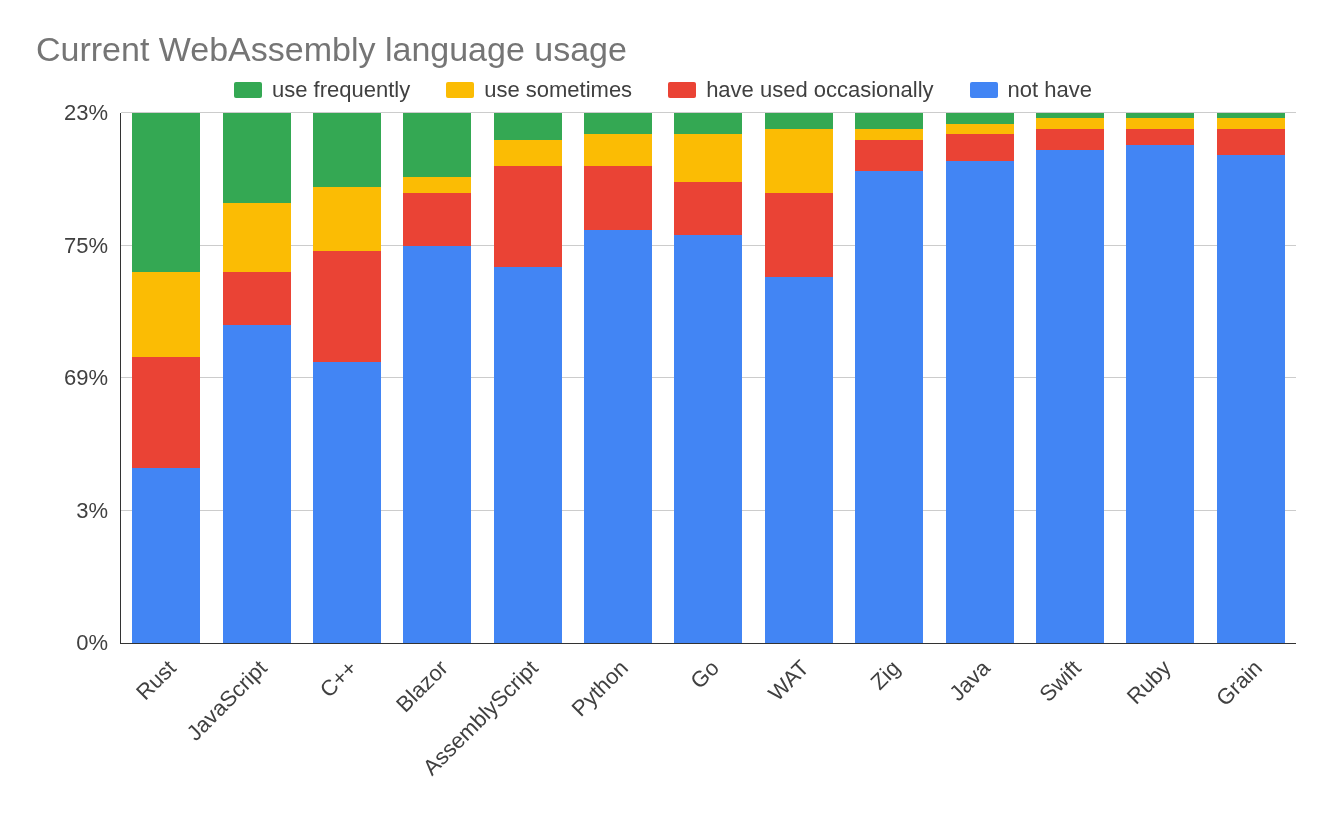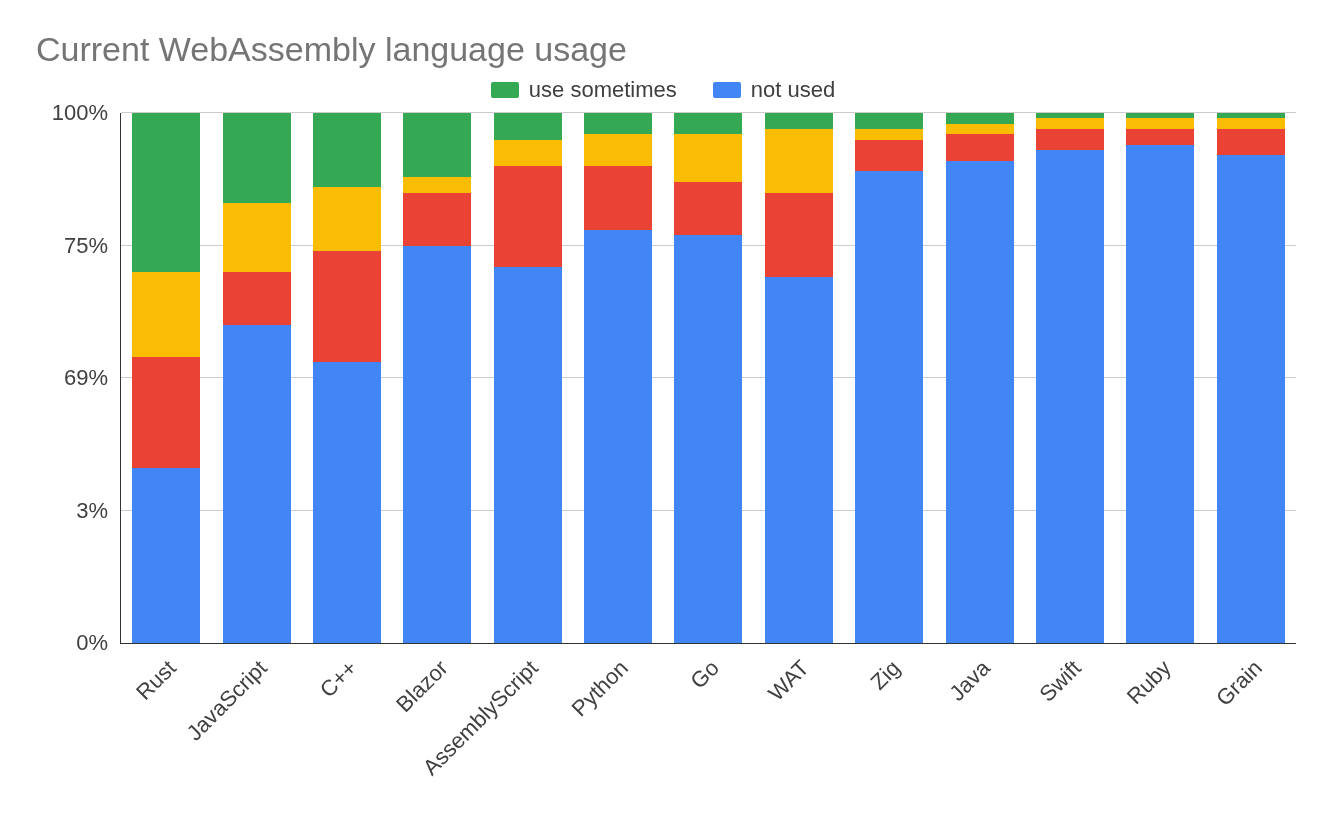--- a/index.html
+++ b/index.html
@@ -119,35 +119,43 @@
 </head>
 <body>
 
 <div class="chart-wrap">
 
   <div class="chart-title">Current WebAssembly language usage</div>
 
   <div class="legend" id="legend">
       <div class="legend-item">
         <span class="swatch" style="background: rgb(52, 168, 83);"></span>
+        <span>use frequently</span>
+      </div>
+      <div class="legend-item">
+        <span class="swatch" style="background: rgb(251, 188, 4);"></span>
         <span>use sometimes</span>
       </div>
       <div class="legend-item">
+        <span class="swatch" style="background: rgb(234, 67, 53);"></span>
+        <span>have used occasionally</span>
+      </div>
+      <div class="legend-item">
         <span class="swatch" style="background: rgb(66, 133, 244);"></span>
-        <span>not used</span>
+        <span>not have</span>
       </div>
     </div>
 
   <div class="plot-row">
     <div class="y-axis" id="y-axis">
         <div class="y-tick" style="bottom: 0%;">0%</div>
         <div class="y-tick" style="bottom: 25%;">3%</div>
         <div class="y-tick" style="bottom: 50%;">69%</div>
         <div class="y-tick" style="bottom: 75%; margin-top: 17px;">75%</div>
-        <div class="y-tick" style="bottom: 100%;">100%</div>
+        <div class="y-tick" style="bottom: 100%;">23%</div>
       </div>
     <div class="plot-area" id="plot-area">
       <div class="bars" id="bars">
           <div class="bar-col">
             <div class="seg" style="height: 30%; background: rgb(52, 168, 83);"></div>
             <div class="seg" style="height: 16%; background: rgb(251, 188, 4);"></div>
             <div class="seg" style="height: 21%; background: rgb(234, 67, 53);"></div>
             <div class="seg" style="height: 33%; background: rgb(66, 133, 244);"></div>
           </div>
           <div class="bar-col">

